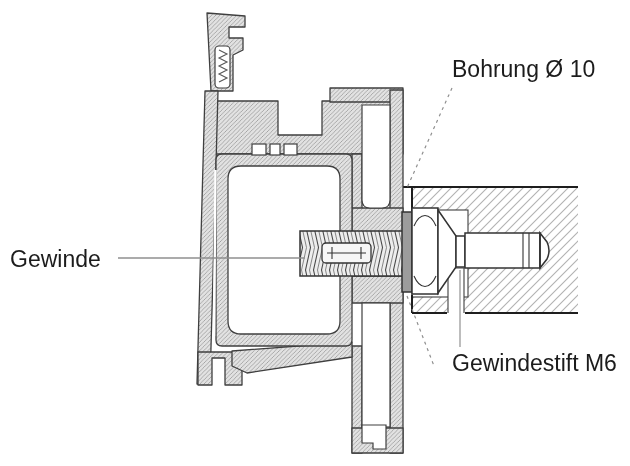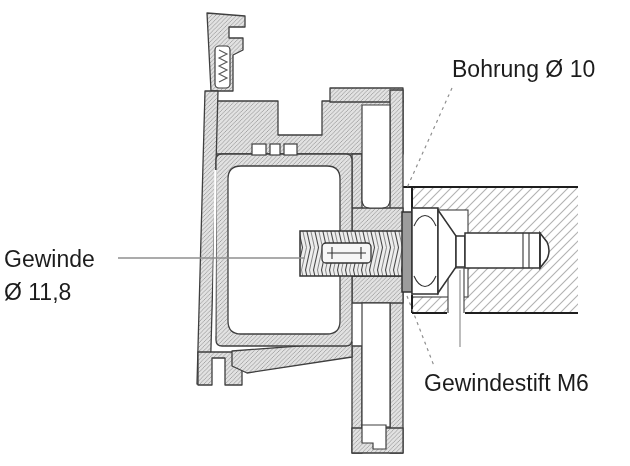--- a/index.html
+++ b/index.html
@@ -6,22 +6,22 @@
   #stage{
     position:relative;width:630px;height:459px;background:#ffffff;overflow:hidden;
     font-family:"Liberation Sans", sans-serif;
   }
   #drawing{position:absolute;left:0;top:0;}
   .lbl{
     position:absolute;color:#1c1c1c;font-size:23px;line-height:30px;
     letter-spacing:0px;white-space:nowrap;
   }
   .lbl-bohrung{left:452px;top:54px;}
-  .lbl-gewinde{left:4px;top:243px;line-height:33px;}
-  .lbl-fastener{left:424px;top:348px;line-height:30px;margin-top:20px;}
+  .lbl-gewinde{left:10px;top:243px;line-height:33px;}
+  .lbl-fastener{left:452px;top:348px;line-height:30px;}
 </style>
 </head>
 <body>
 
 <div id="stage">
 
   <svg id="drawing" width="630" height="466" viewBox="0 0 630 466">
     <defs>
       <pattern id="hatchFine" width="4.2" height="4.2" patternUnits="userSpaceOnUse">
         <rect width="4.2" height="4.2" fill="#e2e2e2"></rect>
@@ -123,20 +123,19 @@
       <line x1="118" y1="258" x2="305" y2="258" stroke="#8f8f8f" stroke-width="1.3"></line>
       <line x1="460" y1="270" x2="460" y2="347" stroke="#9a9a9a" stroke-width="1.3"></line>
       <line x1="407" y1="296" x2="434" y2="366" stroke="#8f8f8f" stroke-width="1.2" stroke-dasharray="3,4"></line>
     </g>
   </svg>
 
   <div class="lbl lbl-bohrung">Bohrung Ø 10</div>
 
   <div class="lbl lbl-gewinde">
     <div>Gewinde</div>
-    <div>Ø 11,8</div>
   </div>
 
   <div class="lbl lbl-fastener">
     <div>Gewindestift M6</div>
   </div>
 
 </div>
 
 </body></html>

